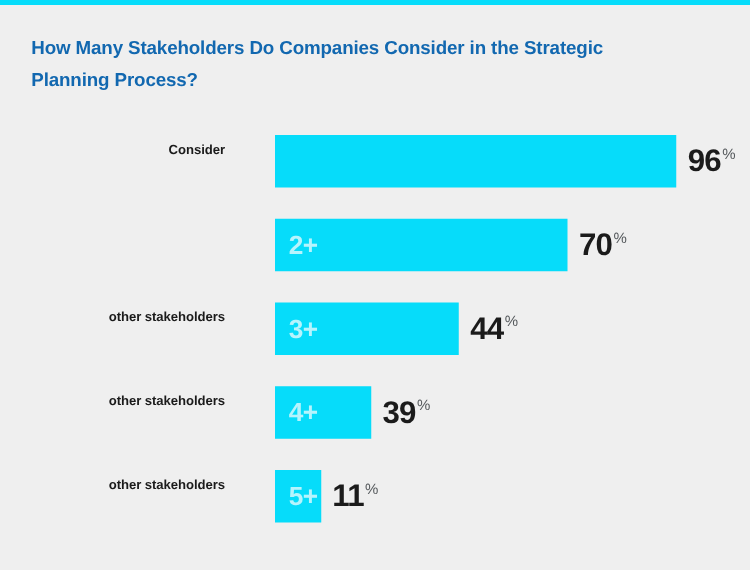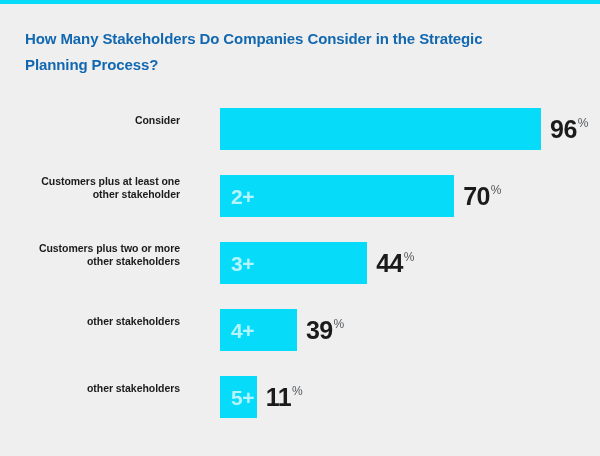--- a/index.html
+++ b/index.html
@@ -147,38 +147,33 @@
           <span class="bar-inner-label"></span>
         </div>
         <div class="value-group">
           <span class="value-number">96</span>
           <span class="value-percent">%</span>
         </div>
       </div>
     </div>
 
     <div class="bar-row">
-      <div class="row-label">
-        <span>Customers plus at least one</span>
-        <span>other stakeholder</span>
-      </div>
       <div class="bar-wrap">
         <div class="bar" style="width: 234.15px;">
           <span class="bar-inner-label">2+</span>
         </div>
         <div class="value-group">
           <span class="value-number">70</span>
           <span class="value-percent">%</span>
         </div>
       </div>
     </div>
 
     <div class="bar-row">
       <div class="row-label">
-        <span>Customers plus two or more</span>
         <span>other stakeholders</span>
       </div>
       <div class="bar-wrap">
         <div class="bar" style="width: 147.18px;">
           <span class="bar-inner-label">3+</span>
         </div>
         <div class="value-group">
           <span class="value-number">44</span>
           <span class="value-percent">%</span>
         </div>

